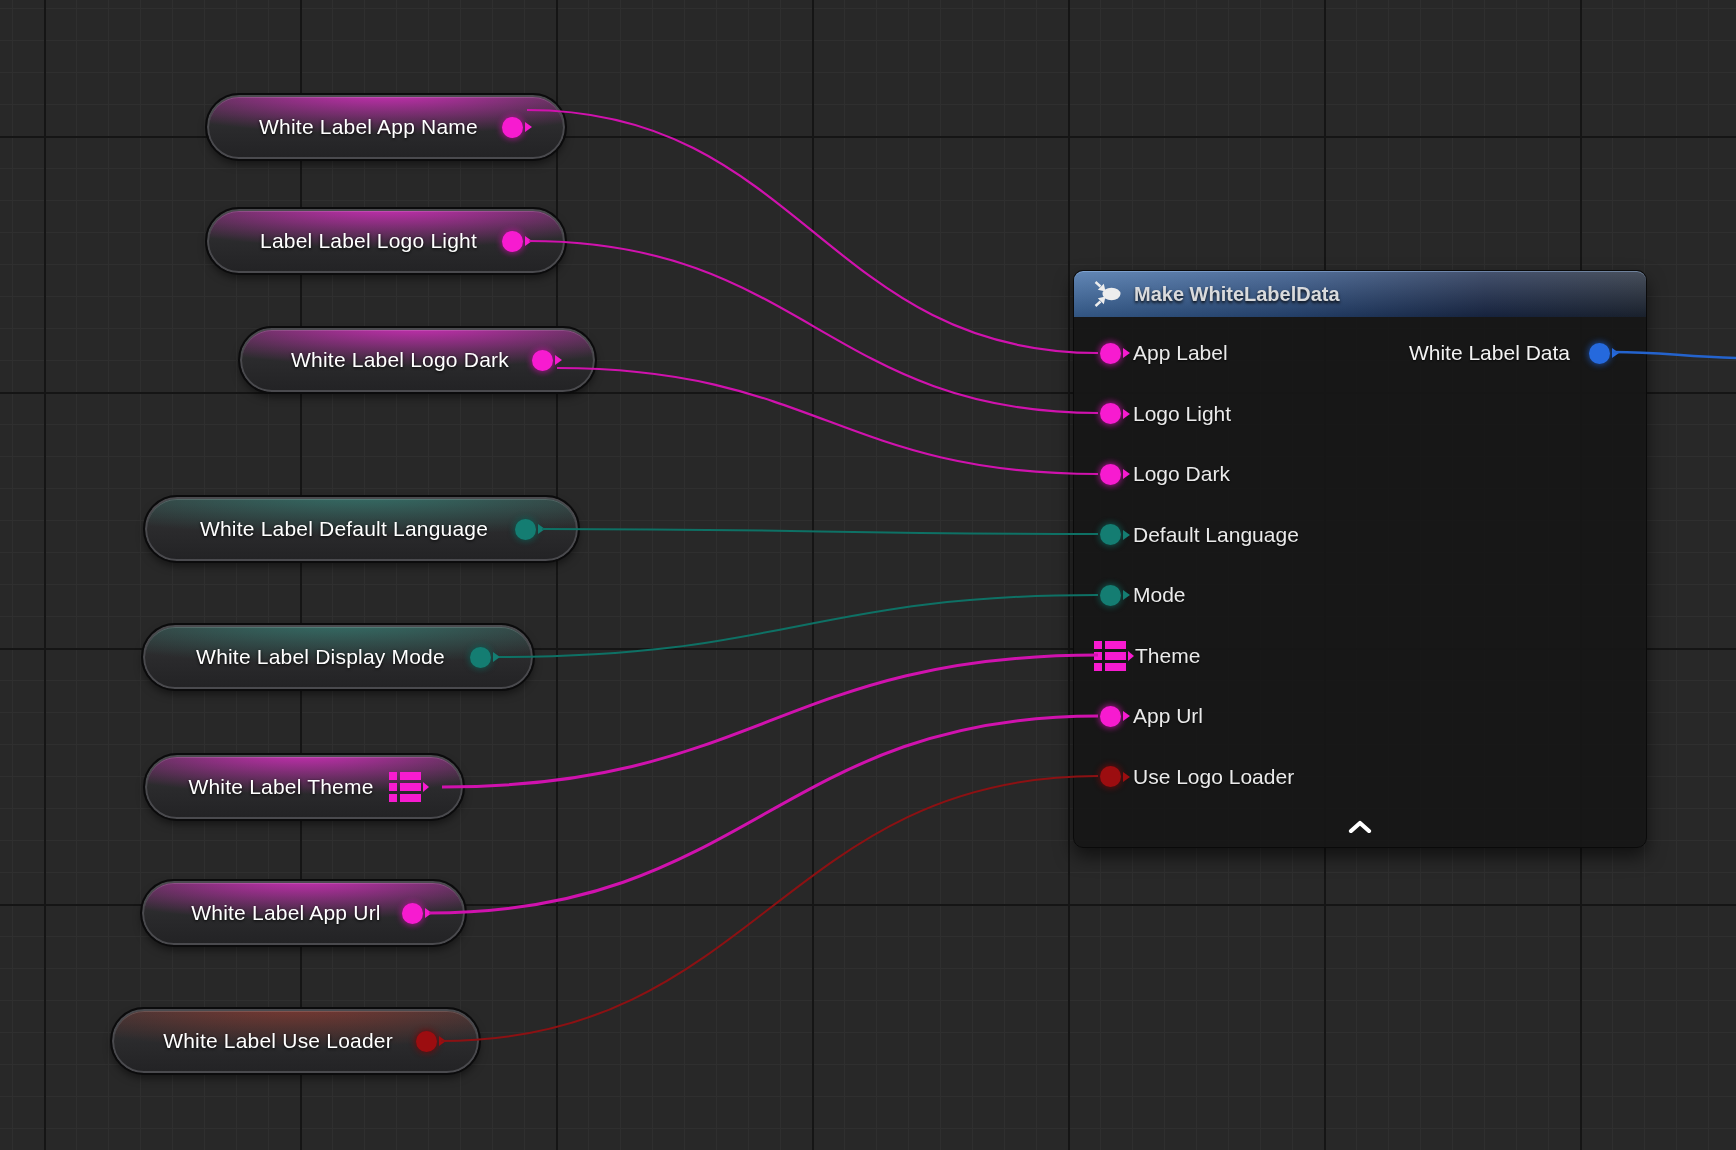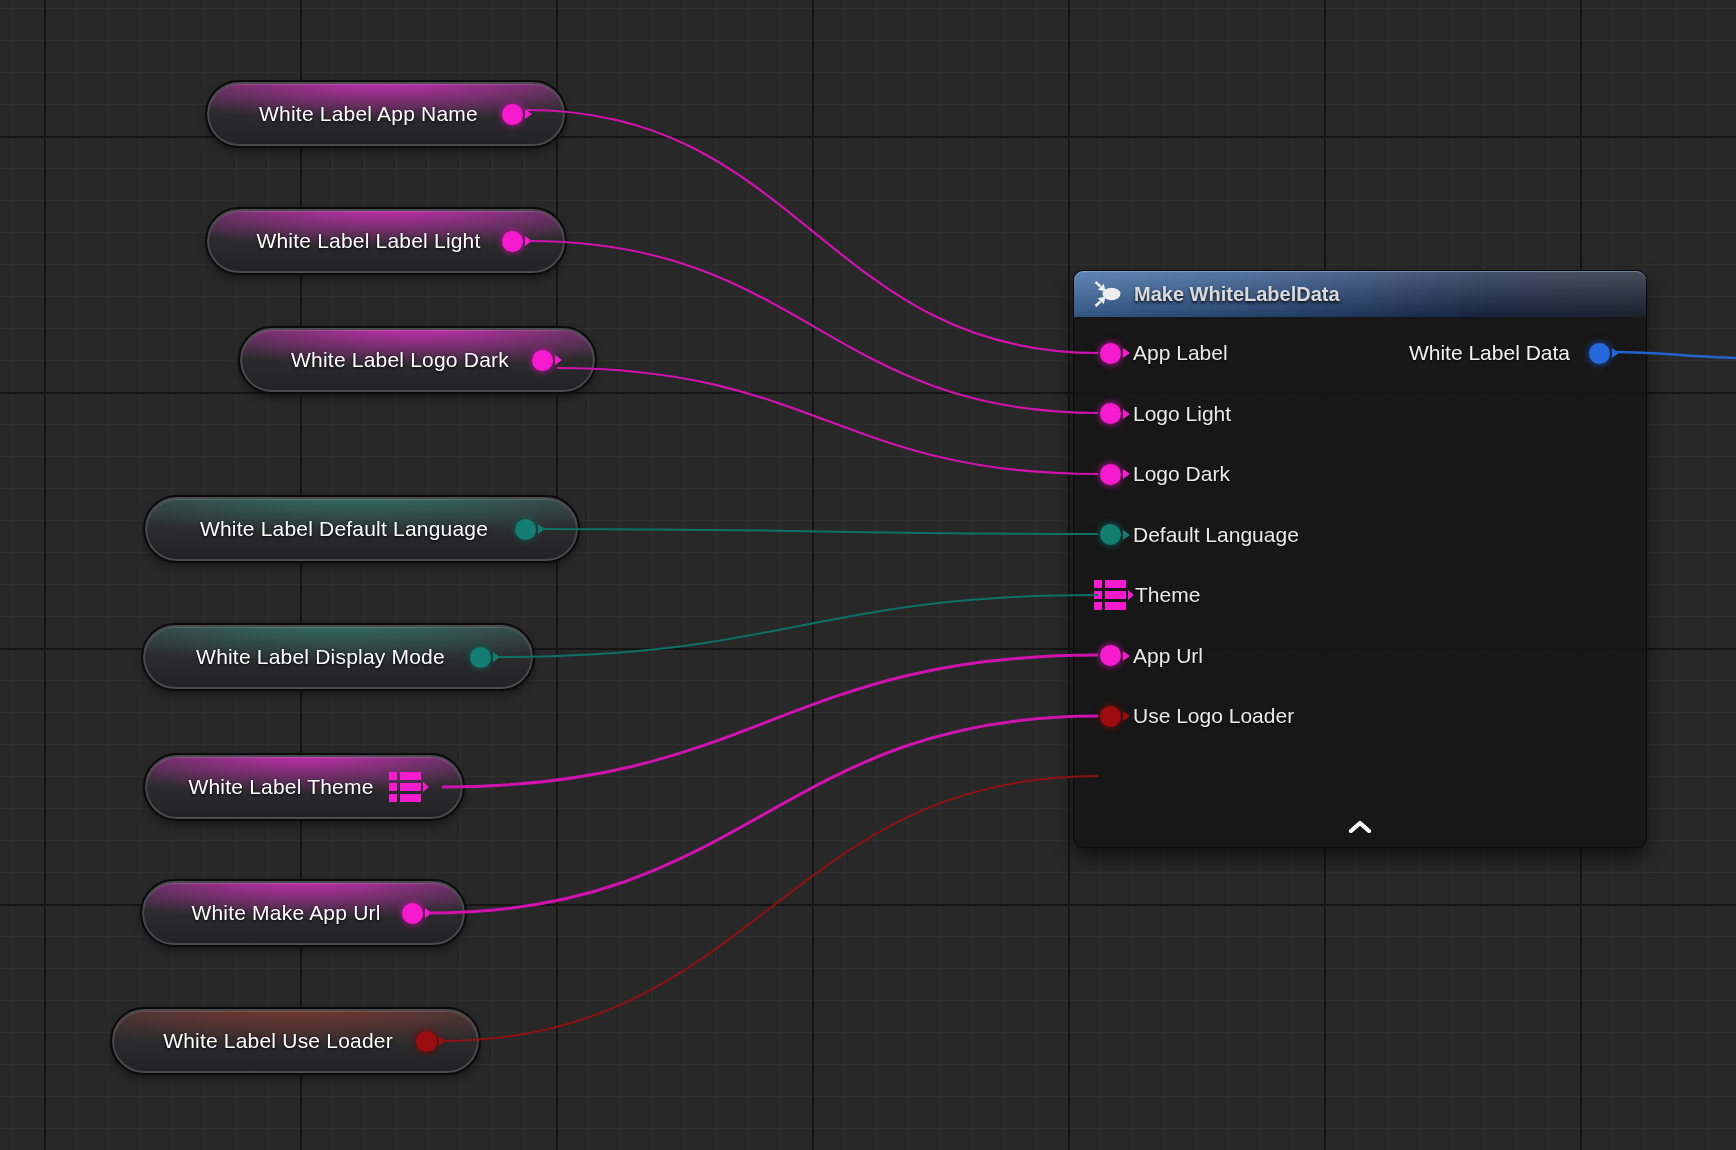--- a/index.html
+++ b/index.html
@@ -113,27 +113,27 @@
     <path d="M529,241 C802,241 828,413 1098,413" stroke-width="2.2" stroke="#d012ae"></path>
     <path d="M557,368 C815,368 841,474 1098,474" stroke-width="2.2" stroke="#d012ae"></path>
     <path d="M542,529 C808,529 832,534 1098,534" stroke-width="2" stroke="#0e7165"></path>
     <path d="M499,657 C786,657 812,595 1098,595" stroke-width="2" stroke="#0e7165"></path>
     <path d="M442,787 C755,787 783,655 1098,655" stroke-width="3" stroke="#d012ae"></path>
     <path d="M429,913 C748,913 779,716 1098,716" stroke-width="3" stroke="#d012ae"></path>
     <path d="M441,1041 C755,1041 784,776 1098,776" stroke-width="2" stroke="#8c1113"></path>
     <path d="M1613,352 C1663,352 1685,357 1740,358" stroke-width="2.5" stroke="#2463cd"></path>
   </svg>
 
-  <div class="pill" style="left: 207px; top: 82px; width: 358px; --glow: rgba(232,44,206,0.85);">
+  <div class="pill" style="left: 207px; top: 95px; width: 358px; --glow: rgba(232,44,206,0.85);">
     <span class="pill-label">White Label App Name</span>
     <span class="pin" style="color: rgb(247, 27, 208);"></span>
   </div>
 
   <div class="pill" style="left: 207px; top: 209px; width: 358px; --glow: rgba(232,44,206,0.85);">
-    <span class="pill-label">White Label Label Light</span>
+    <span class="pill-label">Label Label Logo Light</span>
     <span class="pin" style="color: rgb(247, 27, 208);"></span>
   </div>
 
   <div class="pill" style="left: 240px; top: 328px; width: 355px; --glow: rgba(232,44,206,0.85);">
     <span class="pill-label">White Label Logo Dark</span>
     <span class="pin" style="color: rgb(247, 27, 208);"></span>
   </div>
 
   <div class="pill" style="left: 145px; top: 497px; width: 433px; --glow: rgba(52,150,136,0.6);">
     <span class="pill-label">White Label Default Language</span>
@@ -153,21 +153,21 @@
           <rect x="11" y="1" width="21" height="8" fill="currentColor"></rect>
         <rect x="0" y="12" width="8" height="8" fill="currentColor"></rect>
           <rect x="11" y="12" width="21" height="8" fill="currentColor"></rect>
         <rect x="0" y="23" width="8" height="8" fill="currentColor"></rect>
           <rect x="11" y="23" width="21" height="8" fill="currentColor"></rect>
       </svg>
     </span>
   </div>
 
   <div class="pill" style="left: 142px; top: 881px; width: 323px; --glow: rgba(232,44,206,0.85);">
-    <span class="pill-label">White Make App Url</span>
+    <span class="pill-label">White Label App Url</span>
     <span class="pin" style="color: rgb(247, 27, 208);"></span>
   </div>
 
   <div class="pill" style="left: 112px; top: 1009px; width: 367px; --glow: rgba(178,58,44,0.55);">
     <span class="pill-label">White Label Use Loader</span>
     <span class="pin" style="color: rgb(156, 13, 16);"></span>
   </div>
 
   <div class="make-node">
     <div class="make-header">
@@ -194,20 +194,24 @@
         <span class="pin" style="color: rgb(247, 27, 208);"></span>
         <span class="row-label">Logo Light</span>
       </div>
       <div class="node-row">
         <span class="pin" style="color: rgb(247, 27, 208);"></span>
         <span class="row-label">Logo Dark</span>
       </div>
       <div class="node-row">
         <span class="pin" style="color: rgb(20, 125, 114);"></span>
         <span class="row-label">Default Language</span>
+      </div>
+      <div class="node-row">
+        <span class="pin" style="color: rgb(20, 125, 114);"></span>
+        <span class="row-label">Mode</span>
       </div>
       <div class="node-row" style="padding-left:20px">
         <span class="struct-pin" style="color: rgb(247, 27, 208);">
           <svg width="32" height="32" viewBox="0 0 32 32">
             <rect x="0" y="1" width="8" height="8" fill="currentColor"></rect>
               <rect x="11" y="1" width="21" height="8" fill="currentColor"></rect>
             <rect x="0" y="12" width="8" height="8" fill="currentColor"></rect>
               <rect x="11" y="12" width="21" height="8" fill="currentColor"></rect>
             <rect x="0" y="23" width="8" height="8" fill="currentColor"></rect>
               <rect x="11" y="23" width="21" height="8" fill="currentColor"></rect>

